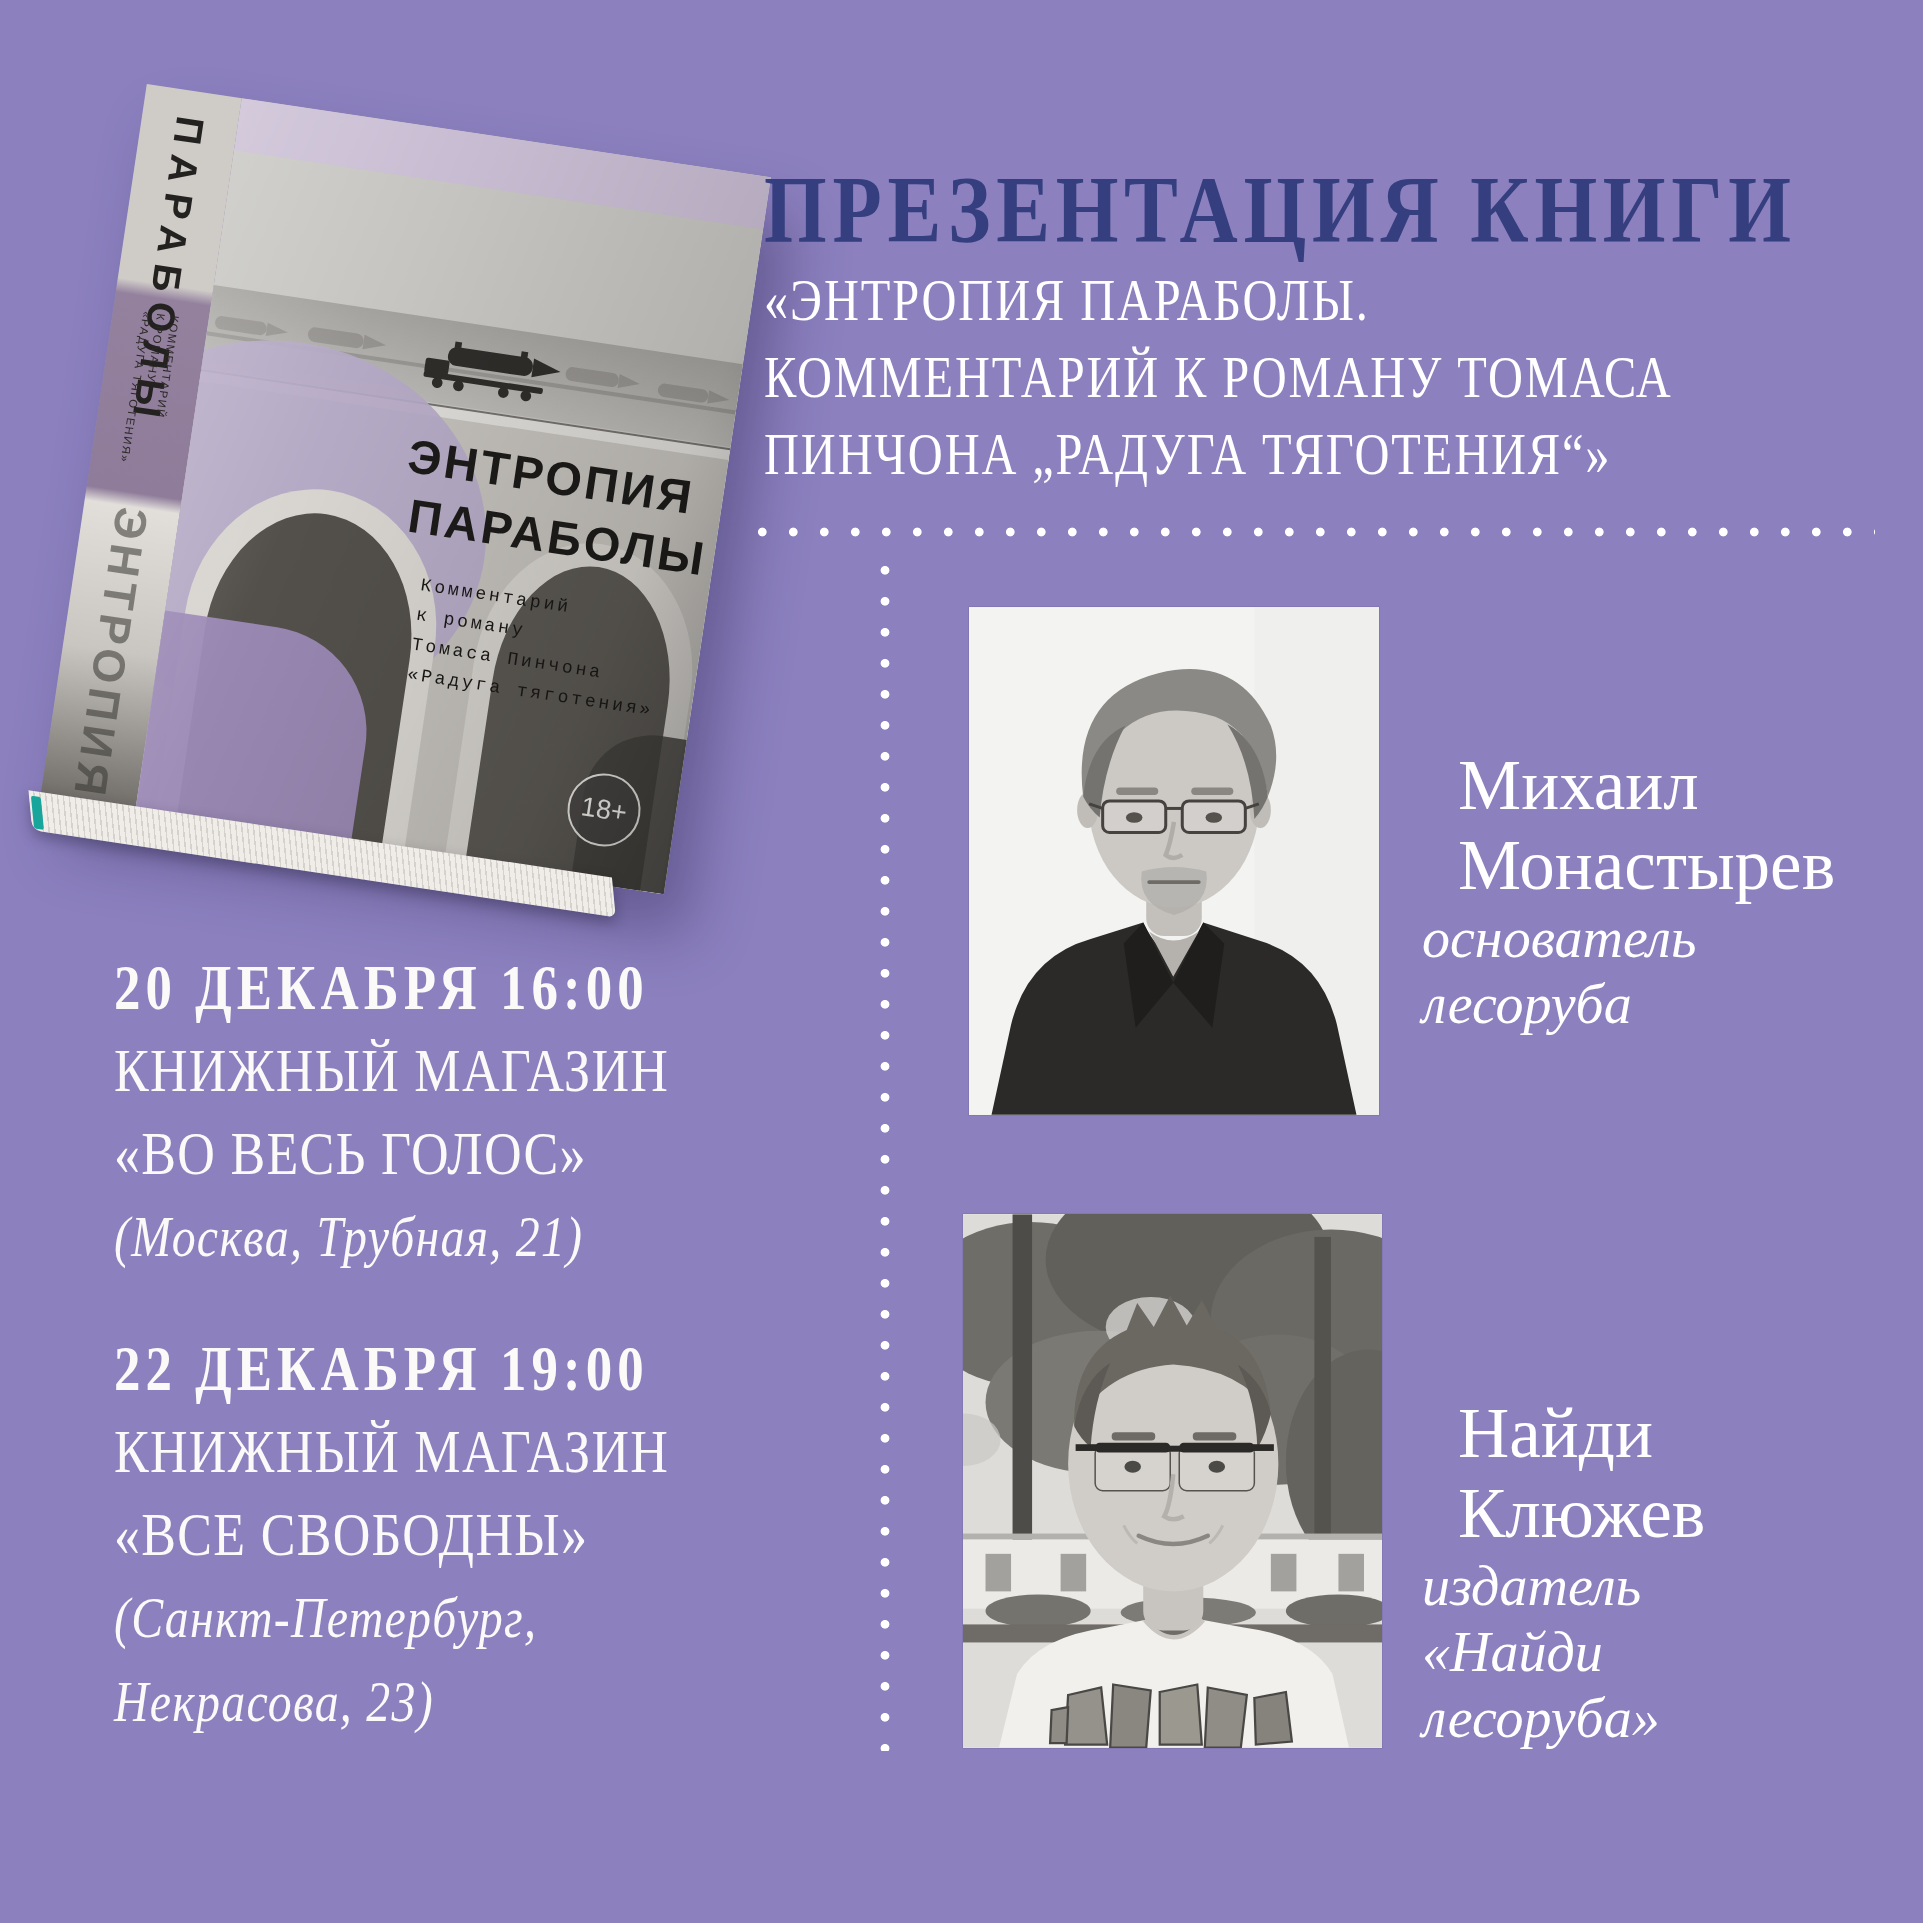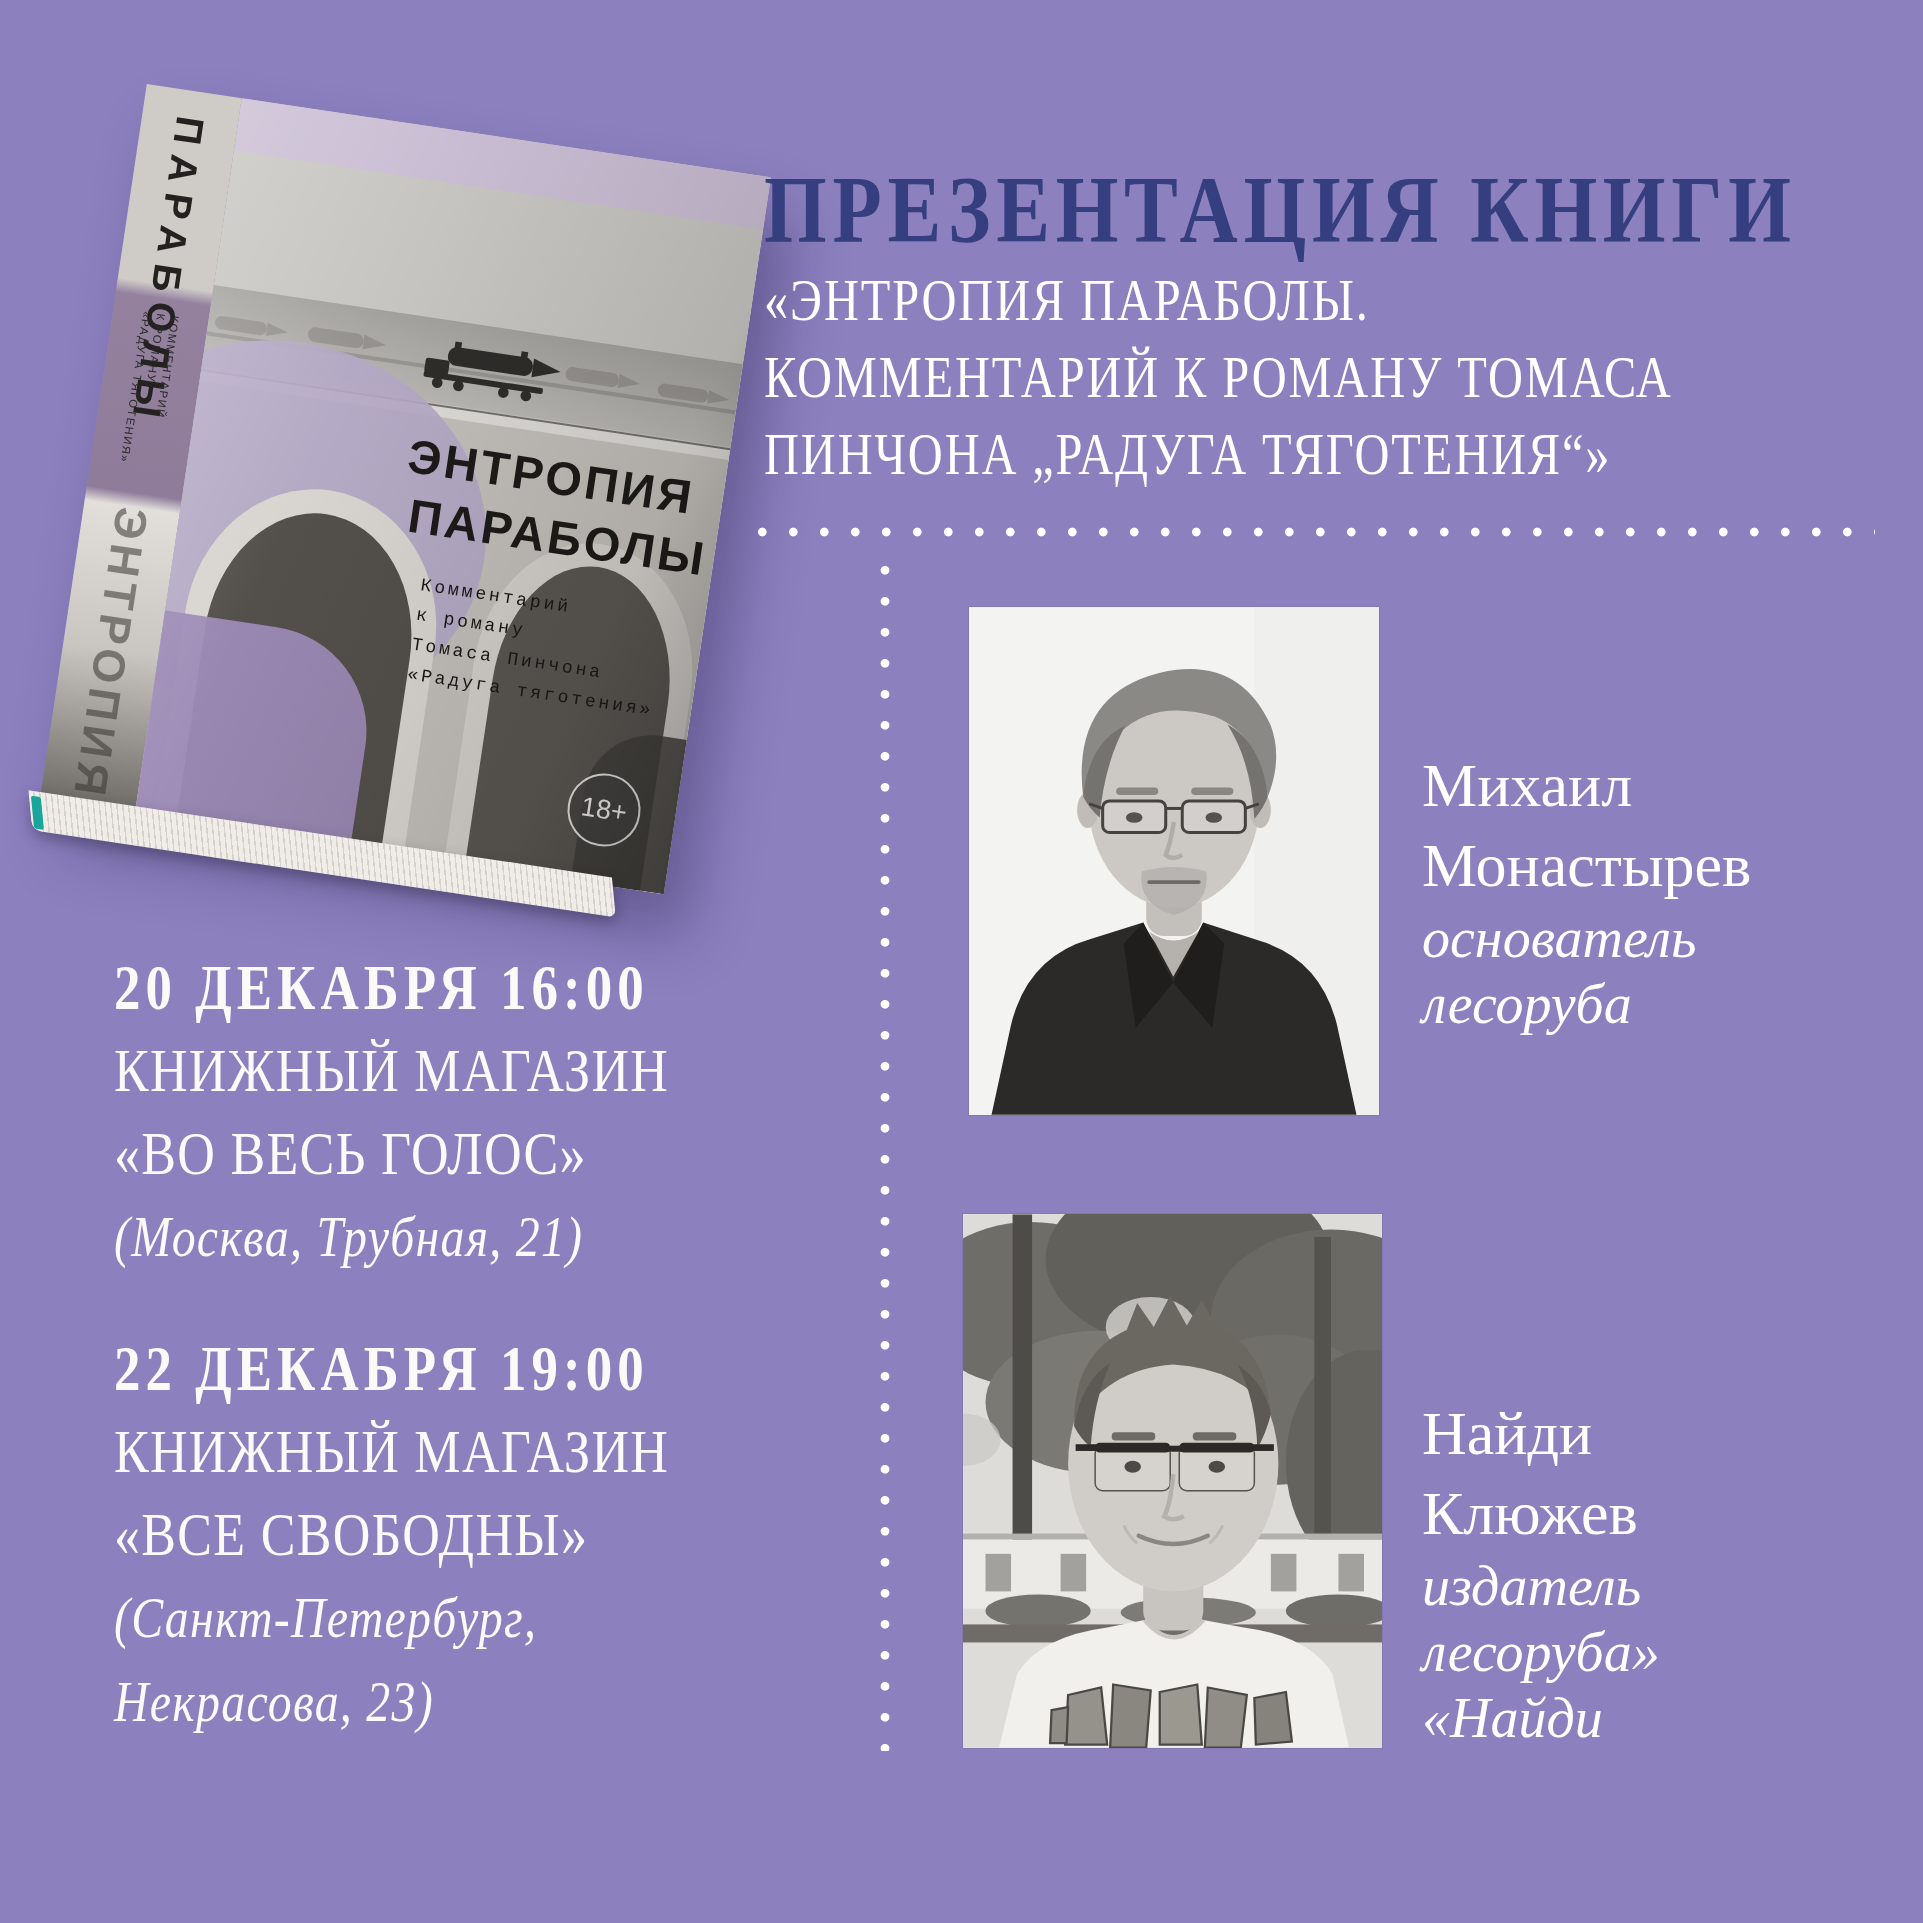--- a/index.html
+++ b/index.html
@@ -25,21 +25,21 @@
   
   .event{color:#fbfaf8;transform:scaleX(.84);transform-origin:0 0;}
   .event .dt{font-size:63px;font-weight:bold;letter-spacing:6px;line-height:81px;white-space:nowrap;}
   .event .ln{font-size:62px;letter-spacing:1.5px;line-height:83px;white-space:nowrap;}
   .event .ad{font-size:57px;font-style:italic;letter-spacing:1.5px;line-height:84px;white-space:nowrap;}
   #event-1{left:114px;top:948px;}
   #event-2{left:114px;top:1329px;}
 
   
   .speaker{color:#ffffff;}
-  .speaker .nm{font-size:62px;line-height:80px;white-space:nowrap;}
+  .speaker .nm{font-size:71px;line-height:80px;white-space:nowrap;margin-left:36px;}
   .speaker .role{font-style:italic;font-size:56px;line-height:66px;}
   .speaker .role span{display:block;white-space:nowrap;}
   #speaker-1{left:1422px;top:745px;}
   #speaker-2{left:1422px;top:1393px;}
 
   .photo{background:#e8e7e4;box-shadow:0 0 0 0.8px rgba(0,0,0,.08);}
   #photo-1{left:969px;top:607px;width:410px;height:508px;}
   #photo-2{left:963px;top:1214px;width:419px;height:534px;}
   .photo svg{display:block;width:100%;height:100%;}
 
@@ -308,19 +308,19 @@
       <path d="M234,428 Q280,450 326,428" fill="none" stroke="#8a8783" stroke-width="6" stroke-linecap="round"></path>
       <path d="M214,414 Q222,430 232,438 M346,414 Q338,430 328,438" fill="none" stroke="#bcb8b3" stroke-width="4"></path>
     </svg>
   </figure>
 
   <div id="speaker-2" class="abs speaker">
     <div class="nm">Найди</div>
     <div class="nm">Клюжев</div>
     <div class="role">
       <span>издатель</span>
+      <span>«Найди</span>
       <span>лесоруба»</span>
-      <span>«Найди</span>
     </div>
   </div>
 
 </div>
 
 
 </body></html>

